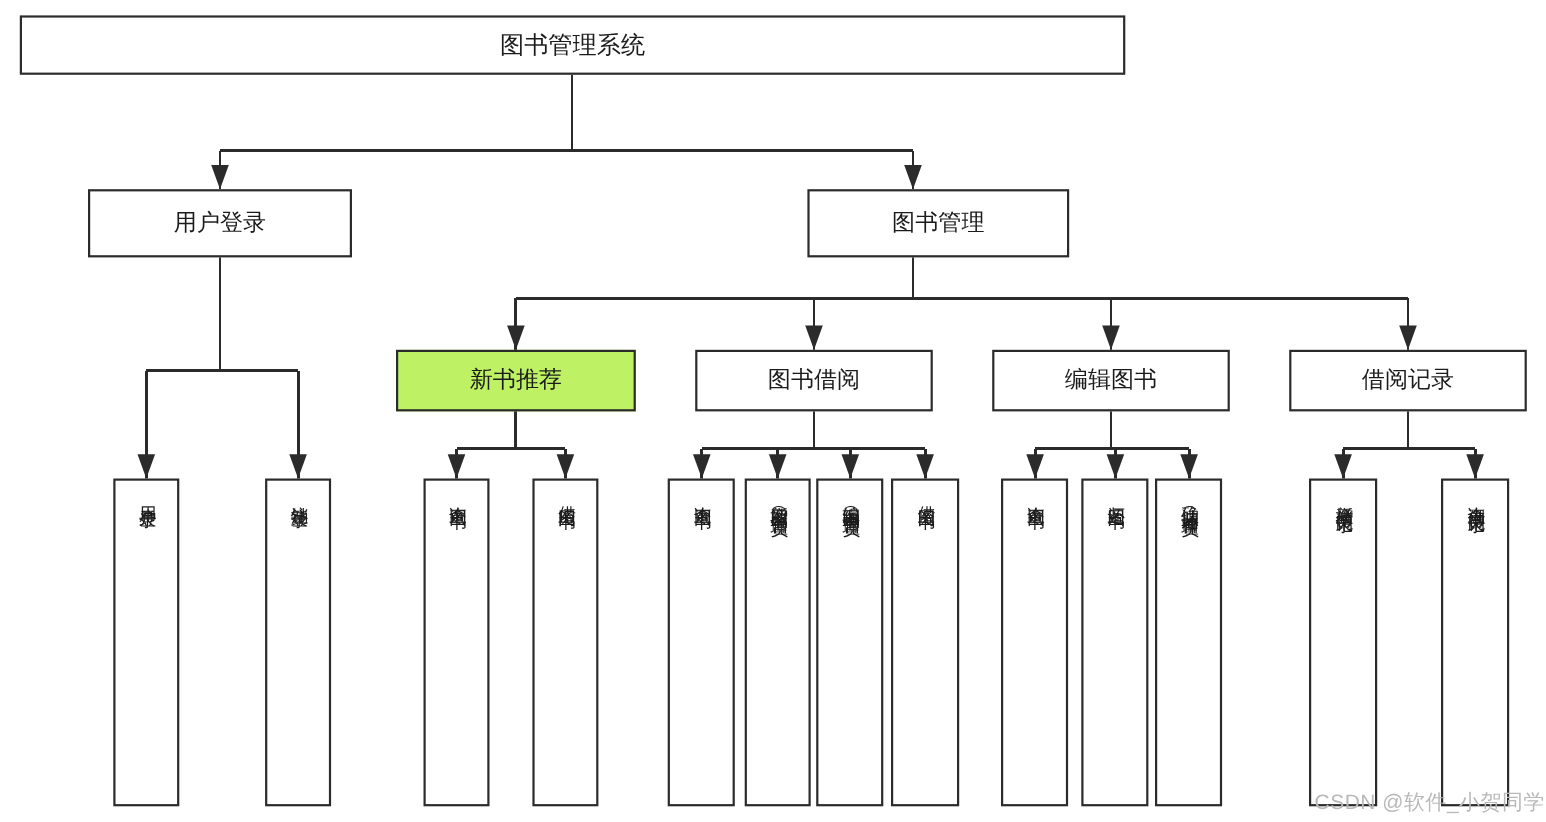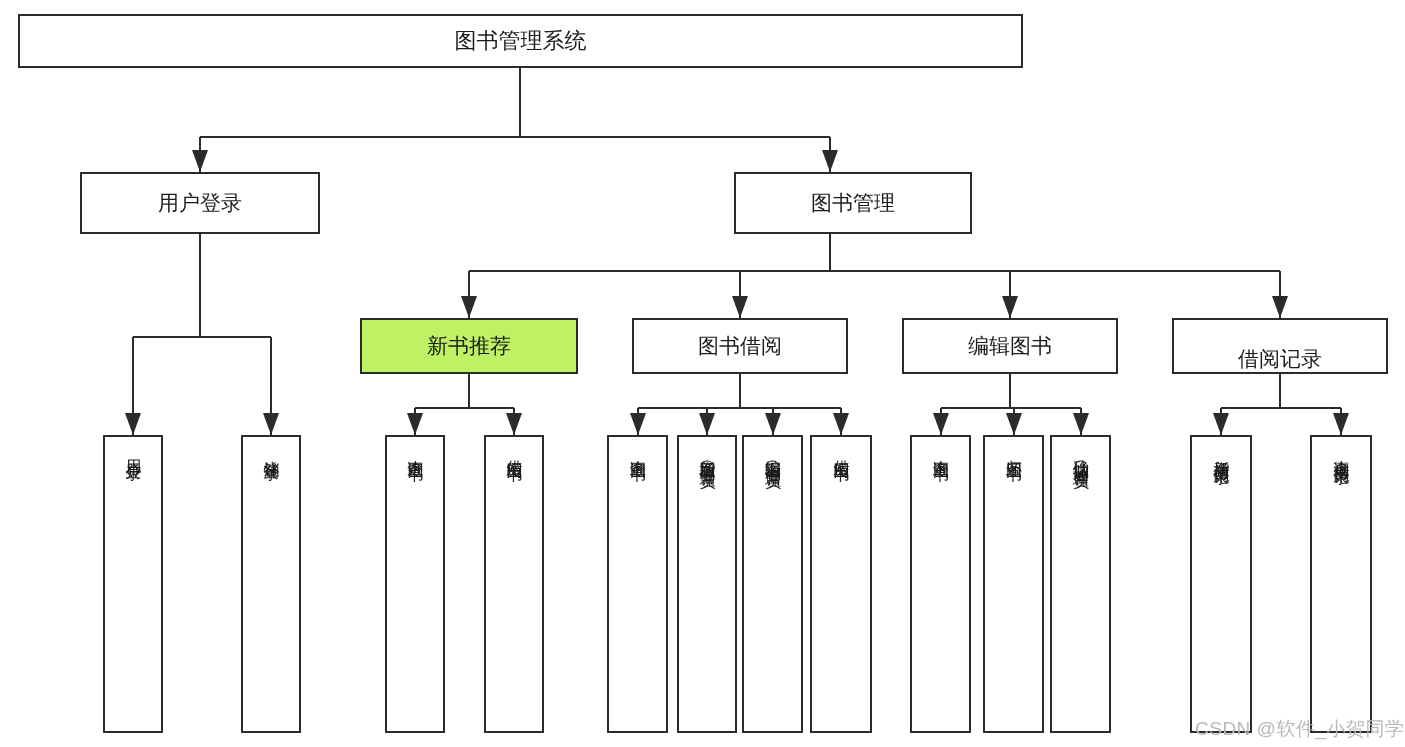--- a/index.html
+++ b/index.html
@@ -144,21 +144,21 @@
       </div>
       <div class="node level-2" style="left: 360px; top: 318px; width: 218px; height: 56px; border-color: rgb(43, 43, 43); background: #bef264;">
         <span class="node-label">新书推荐</span>
       </div>
       <div class="node level-2" style="left: 632px; top: 318px; width: 216px; height: 56px; border-color: rgb(43, 43, 43); background: rgb(255, 255, 255); align-items: center;">
         <span class="node-label">图书借阅</span>
       </div>
       <div class="node level-2" style="left: 902px; top: 318px; width: 216px; height: 56px; border-color: rgb(43, 43, 43); background: rgb(255, 255, 255);">
         <span class="node-label">编辑图书</span>
       </div>
-      <div class="node level-2" style="left: 1172px; top: 318px; width: 216px; height: 56px; border-color: rgb(43, 43, 43); background: rgb(255, 255, 255); align-items: flex-end;">
+      <div class="node level-2" style="left: 1172px; top: 318px; width: 216px; height: 56px; border-color: rgb(43, 43, 43); background: rgb(255, 255, 255);">
         <span class="node-label">借阅记录</span>
       </div>
       <div class="node level-3 vertical" style="left: 103px; top: 435px; width: 60px; height: 298px; border-color: rgb(43, 43, 43); background: rgb(255, 255, 255);">
         <span class="node-label">用户登录</span>
       </div>
       <div class="node level-3 vertical" style="left: 241px; top: 435px; width: 60px; height: 298px; border-color: rgb(43, 43, 43); background: rgb(255, 255, 255);">
         <span class="node-label">注销登录</span>
       </div>
       <div class="node level-3 vertical" style="left: 385px; top: 435px; width: 60px; height: 298px; border-color: rgb(43, 43, 43); background: rgb(255, 255, 255);">
         <span class="node-label">查询图书</span>

